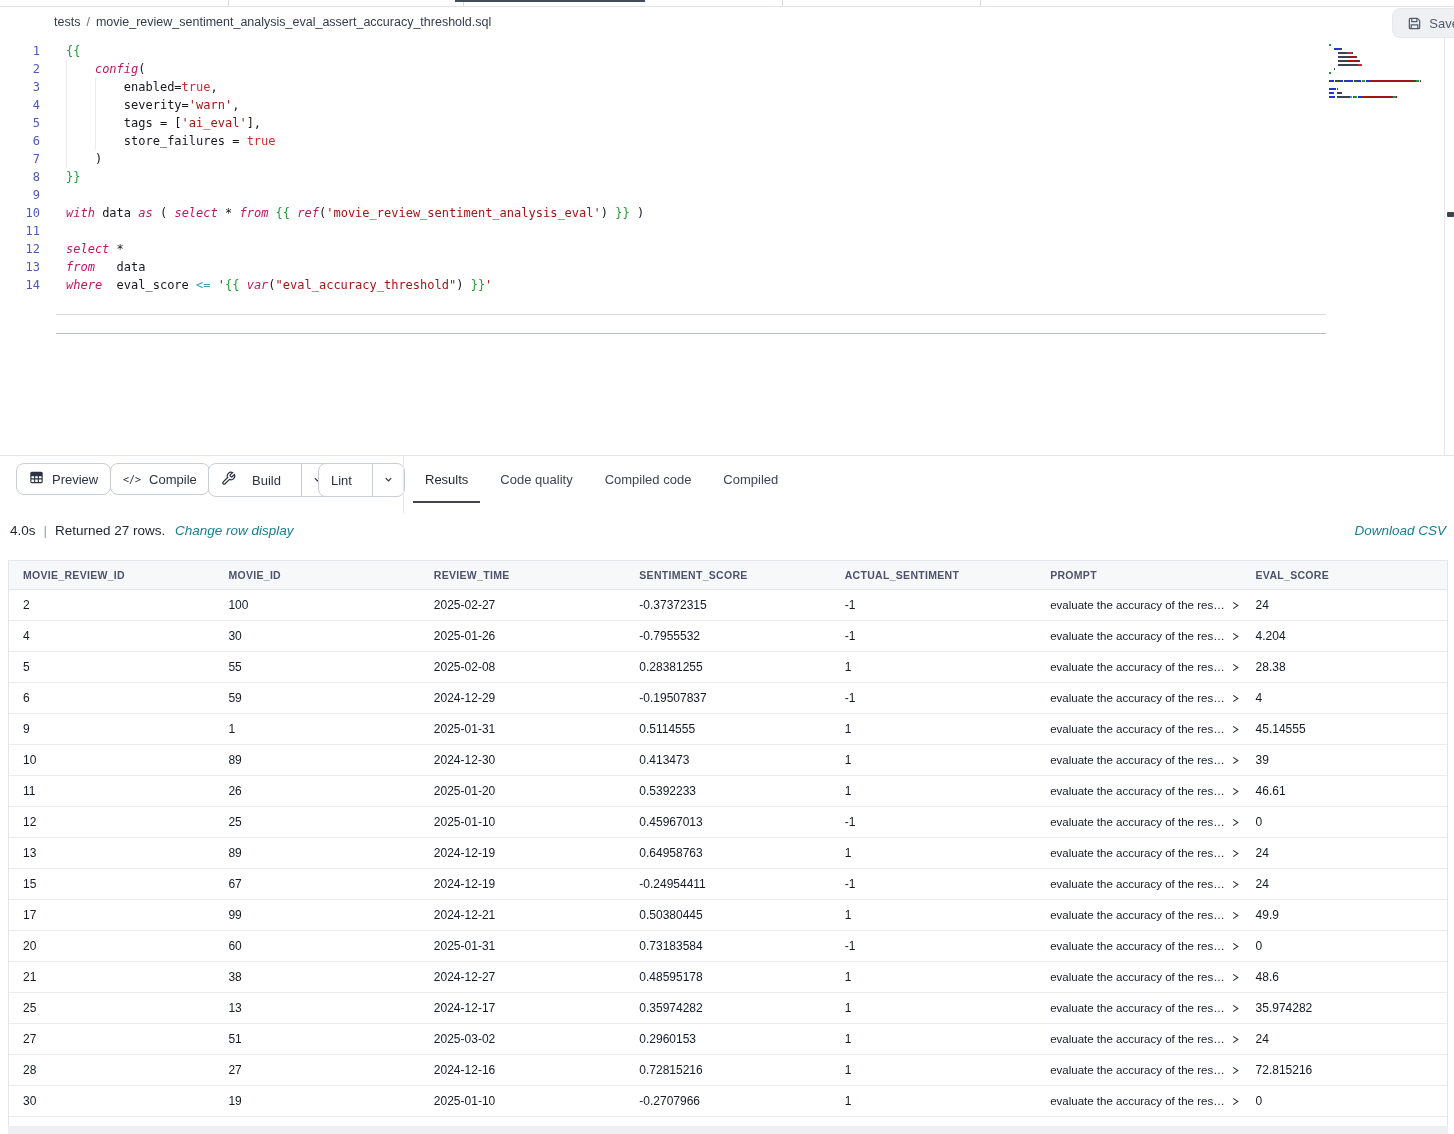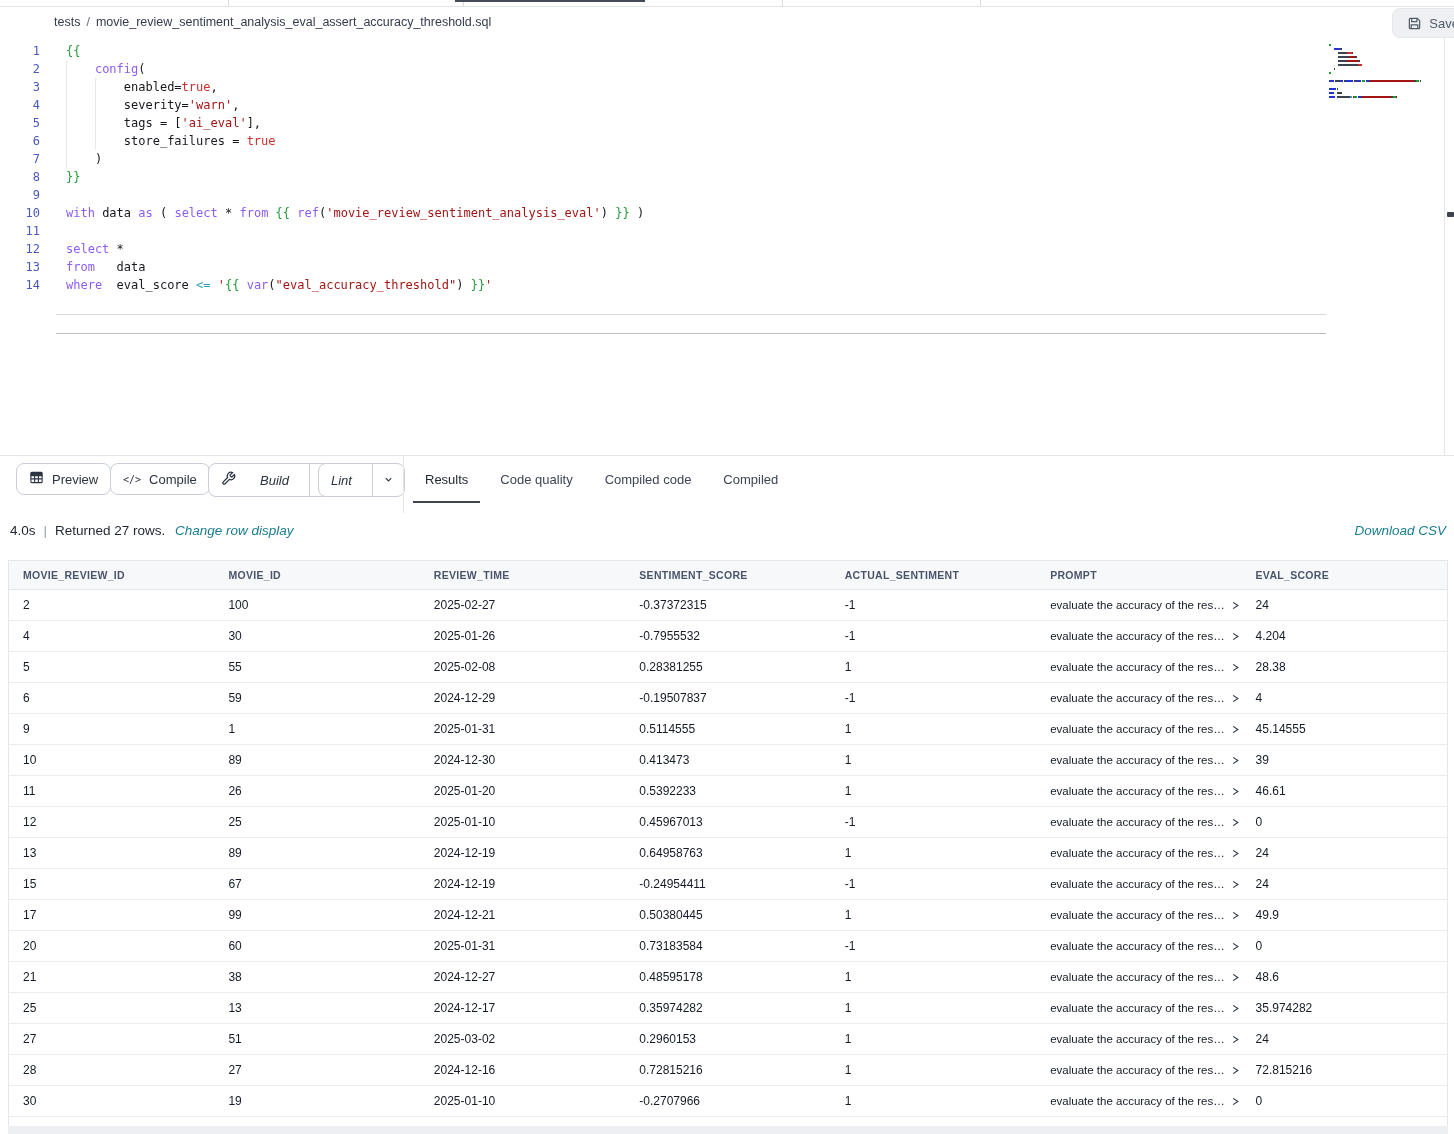--- a/index.html
+++ b/index.html
@@ -24,41 +24,41 @@
   .editor{position:absolute;left:0;top:38px;width:1454px;height:417px;background:#fff;
           font-family:"DejaVu Sans Mono","Liberation Mono",monospace;font-size:12px;}
   .code-line{display:flex;height:18px;line-height:18px;white-space:pre;}
   .code-line .gutter{width:40px;text-align:right;color:#4a58bb;flex:0 0 40px;font-size:12px;}
   .code-line .code-text{margin-left:26px;}
   .code-line.active{position:relative;}
   .code-line.active .code-text{box-shadow:none;}
   .active-box{position:absolute;left:56px;top:276px;width:1270px;height:18px;
               border-top:1px solid #d6d9de;border-bottom:1px solid #b9bdc4;pointer-events:none;}
   .code-lines{position:absolute;left:0;top:4px;}
-  .tok-kw{color:#8b5cf6;}
+  .tok-kw{color:#be185d;font-style:italic;}
   .tok-j{color:#1f9b35;}
   .tok-str{color:#a31515;}
   .tok-lit{color:#cc2f2f;}
   .tok-op{color:#35a3b5;}
   .tok-p{color:#16181d;}
   .indent-guide{position:absolute;width:1px;background:#e9eaec;}
   .editor-divider{position:absolute;top:0;right:9px;width:1px;height:417px;background:#e4e6ea;}
   .editor-scroll-dash{position:absolute;right:0px;top:174px;width:7px;height:5px;background:#3c4350;border-radius:1px;}
 
   
   .minimap{position:absolute;top:6px;right:13px;width:112px;}
   .mm-line{height:2px;margin-bottom:2px;white-space:nowrap;font-size:0;}
   .mm-line i{display:inline-block;height:2px;}
 
   
   .toolbar{position:absolute;left:0;top:455px;width:100%;height:58px;border-top:1px solid #e3e5ea;background:#fff;}
   .btn{position:absolute;top:7px;height:32px;display:flex;align-items:center;gap:8px;background:#fff;
        border:1px solid #c9cdd6;border-radius:8px;font-size:13px;color:#2b3342;padding:0 12px;cursor:pointer;}
   .split{padding:0;}
-  .split .main,.split .chev{display:flex;align-items:center;gap:24px;height:100%;padding:0 12px;cursor:pointer;font-style:italic;}
+  .split .main,.split .chev{display:flex;align-items:center;gap:16px;height:100%;padding:0 12px;cursor:pointer;}
   .split .chev{border-left:1px solid #c9cdd6;padding:0 10px;}
   .tabs-divider{position:absolute;left:403px;top:0;width:1px;height:58px;background:#e3e5ea;}
   .tabs{position:absolute;left:409px;top:0;height:46px;display:flex;}
   .tab{position:relative;display:flex;align-items:center;padding:0 12px;margin:0 4px;font-size:13px;
        color:#3d4455;cursor:pointer;height:46px;}
   .tab.active{color:#1f2530;}
   .tab.active:after{content:"";position:absolute;left:0;right:0;bottom:-1px;height:2px;background:#3e4450;}
 
   
   .status-row{position:absolute;left:0;top:513px;width:100%;height:40px;background:#fff;}

